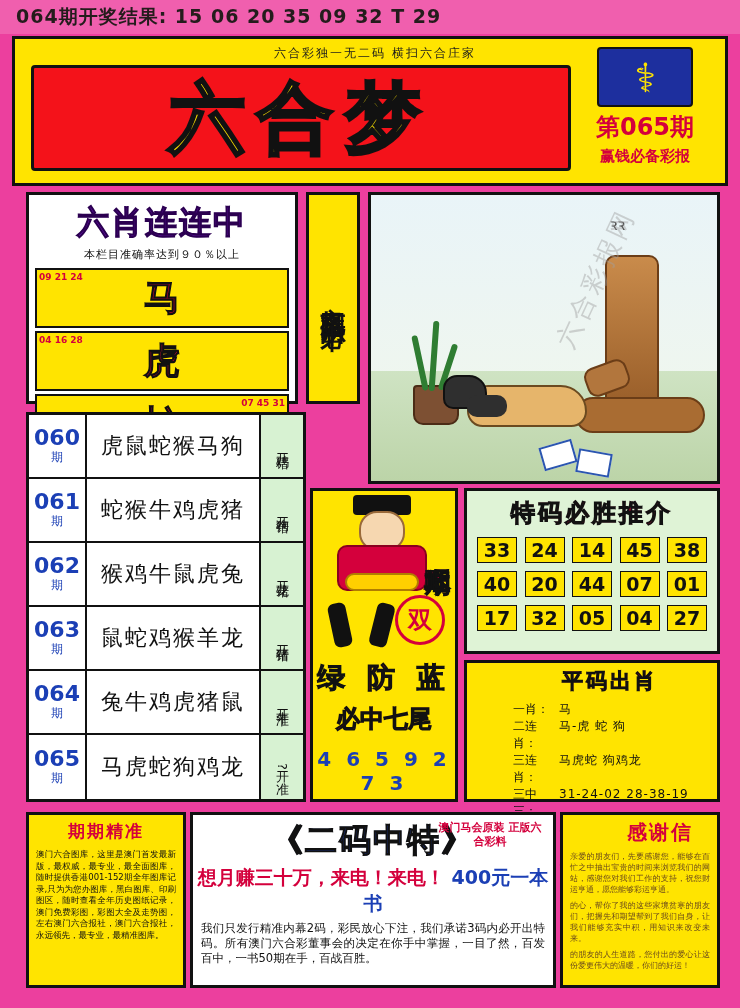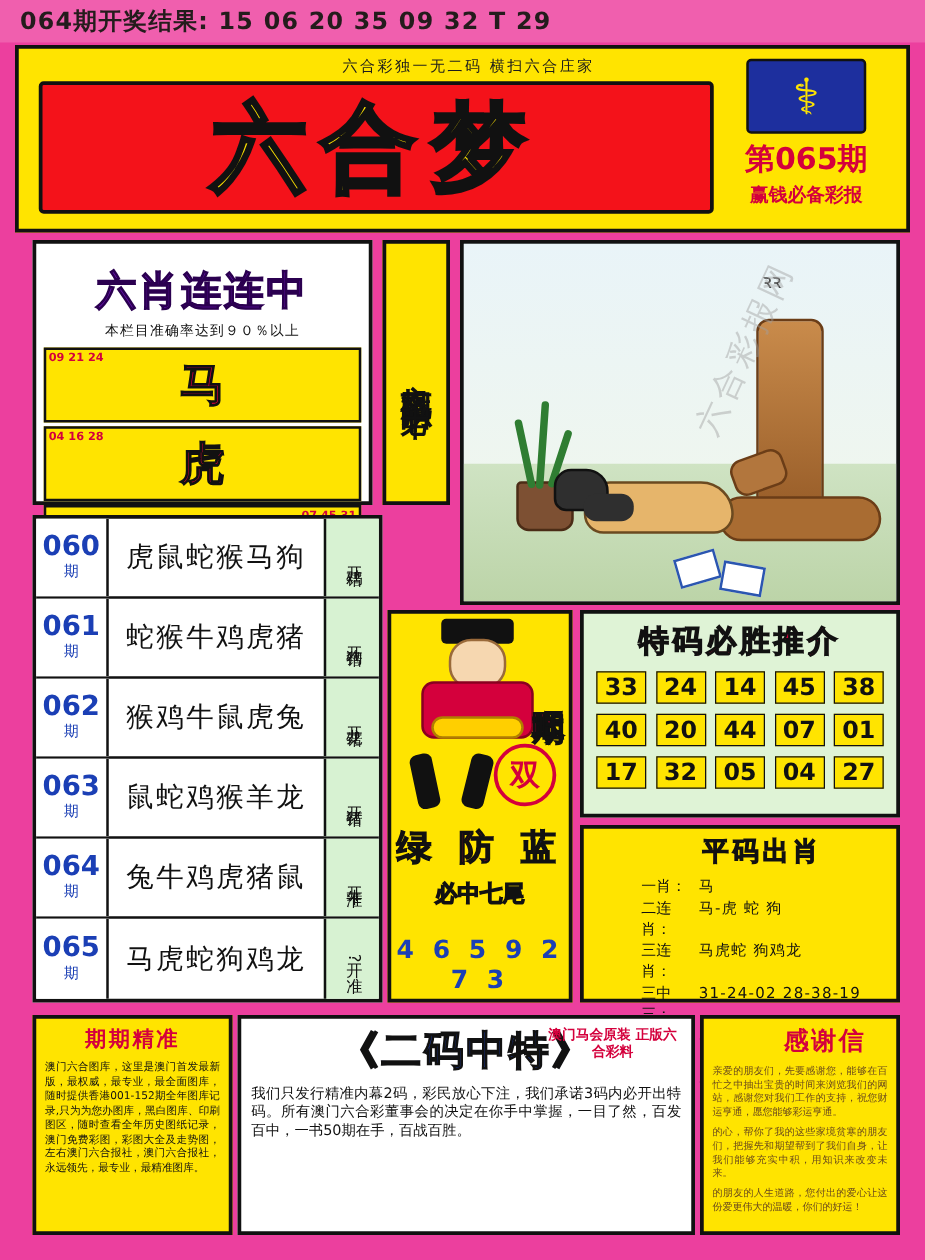--- a/index.html
+++ b/index.html
@@ -59,21 +59,21 @@
   .issue-tag { font-size:15px; font-weight:bold; color:#d4003c; margin-top:4px; }
 
   
   .zodiac-box {
     position:absolute; left:26px; top:192px; width:272px; height:212px;
     background:#fff; border:3px solid #111;
   }
   .zodiac-title {
     text-align:center; font-size:32px; font-weight:bold; color:#6a0fb5;
     -webkit-text-stroke:1px #2b0050;
-    margin-top:16px; letter-spacing:2px;
+    margin-top:6px; letter-spacing:2px;
   }
   .zodiac-sub {
     text-align:center; font-size:11px; color:#111; margin-top:2px; letter-spacing:1px;
   }
   .zodiac-grid {
     margin:6px 6px 0 6px; display:grid; grid-template-columns:repeat(1,1fr);
     grid-gap:3px;
   }
   .z-cell {
     position:relative; height:60px; background:#ffe400; border:2px solid #111;
@@ -213,21 +213,21 @@
   }
   .three-words{
     position:absolute; left:0; top:168px; width:100%; text-align:center;
     font-size:28px; font-weight:bold; letter-spacing:6px;
   }
   .tw-g{ color:#1f9b3c; -webkit-text-stroke:1px #111; }
   .tw-r{ color:#d4003c; -webkit-text-stroke:1px #111; }
   .tw-b{ color:#1b3fb5; -webkit-text-stroke:1px #111; }
   .mid-slogan{
     position:absolute; left:0; top:212px; width:100%; text-align:center;
-    font-size:18px; font-weight:bold; color:#d4003c; -webkit-text-stroke:1px #111;
+    font-size:24px; font-weight:bold; color:#d4003c; -webkit-text-stroke:1px #111;
   }
   .mid-digits{
     position:absolute; left:0; top:256px; width:100%; text-align:center;
     font-size:20px; color:#1b3fb5; letter-spacing:4px; font-weight:bold;
   }
 
   
   .special {
     position:absolute; left:464px; top:488px; width:256px; height:166px;
     background:#dff3d6; border:3px solid #111;
@@ -546,20 +546,24 @@
     <div class="bl-title">期期精准</div>
     <div class="bl-body">澳门六合图库，这里是澳门首发最新版，最权威，最专业，最全面图库，随时提供香港001-152期全年图库记录,只为为您办图库，黑白图库、印刷图区，随时查看全年历史图纸记录，澳门免费彩图，彩图大全及走势图，左右澳门六合报社，澳门六合报社，永远领先，最专业，最精准图库。</div>
   </div>
 
   <div class="bottom-mid">
     <div class="bm-head">
       <span class="t">《二码中特》</span>
       <span class="corner">澳门马会原装
 正版六合彩料</span>
     </div>
+    <div class="bm-line2">
+      <span>想月赚三十万，来电！来电！</span>
+      <span class="blue">400元一本书</span>
+    </div>
     <div class="bm-body">我们只发行精准内幕2码，彩民放心下注，我们承诺3码内必开出特码。所有澳门六合彩董事会的决定在你手中掌握，一目了然，百发百中，一书50期在手，百战百胜。</div>
   </div>
 
   <div class="bottom-right">
     <div class="br-title">感谢信</div>
     <div class="br-body">
       <p>亲爱的朋友们，先要感谢您，能够在百忙之中抽出宝贵的时间来浏览我们的网站，感谢您对我们工作的支持，祝您财运亨通，愿您能够彩运亨通。</p>
       <p>的心，帮你了我的这些家境贫寒的朋友们，把握先和期望帮到了我们自身，让我们能够充实中积，用知识来改变未来。</p>
       <p>的朋友的人生道路，您付出的爱心让这份爱更伟大的温暖，你们的好运！</p>
     </div>

